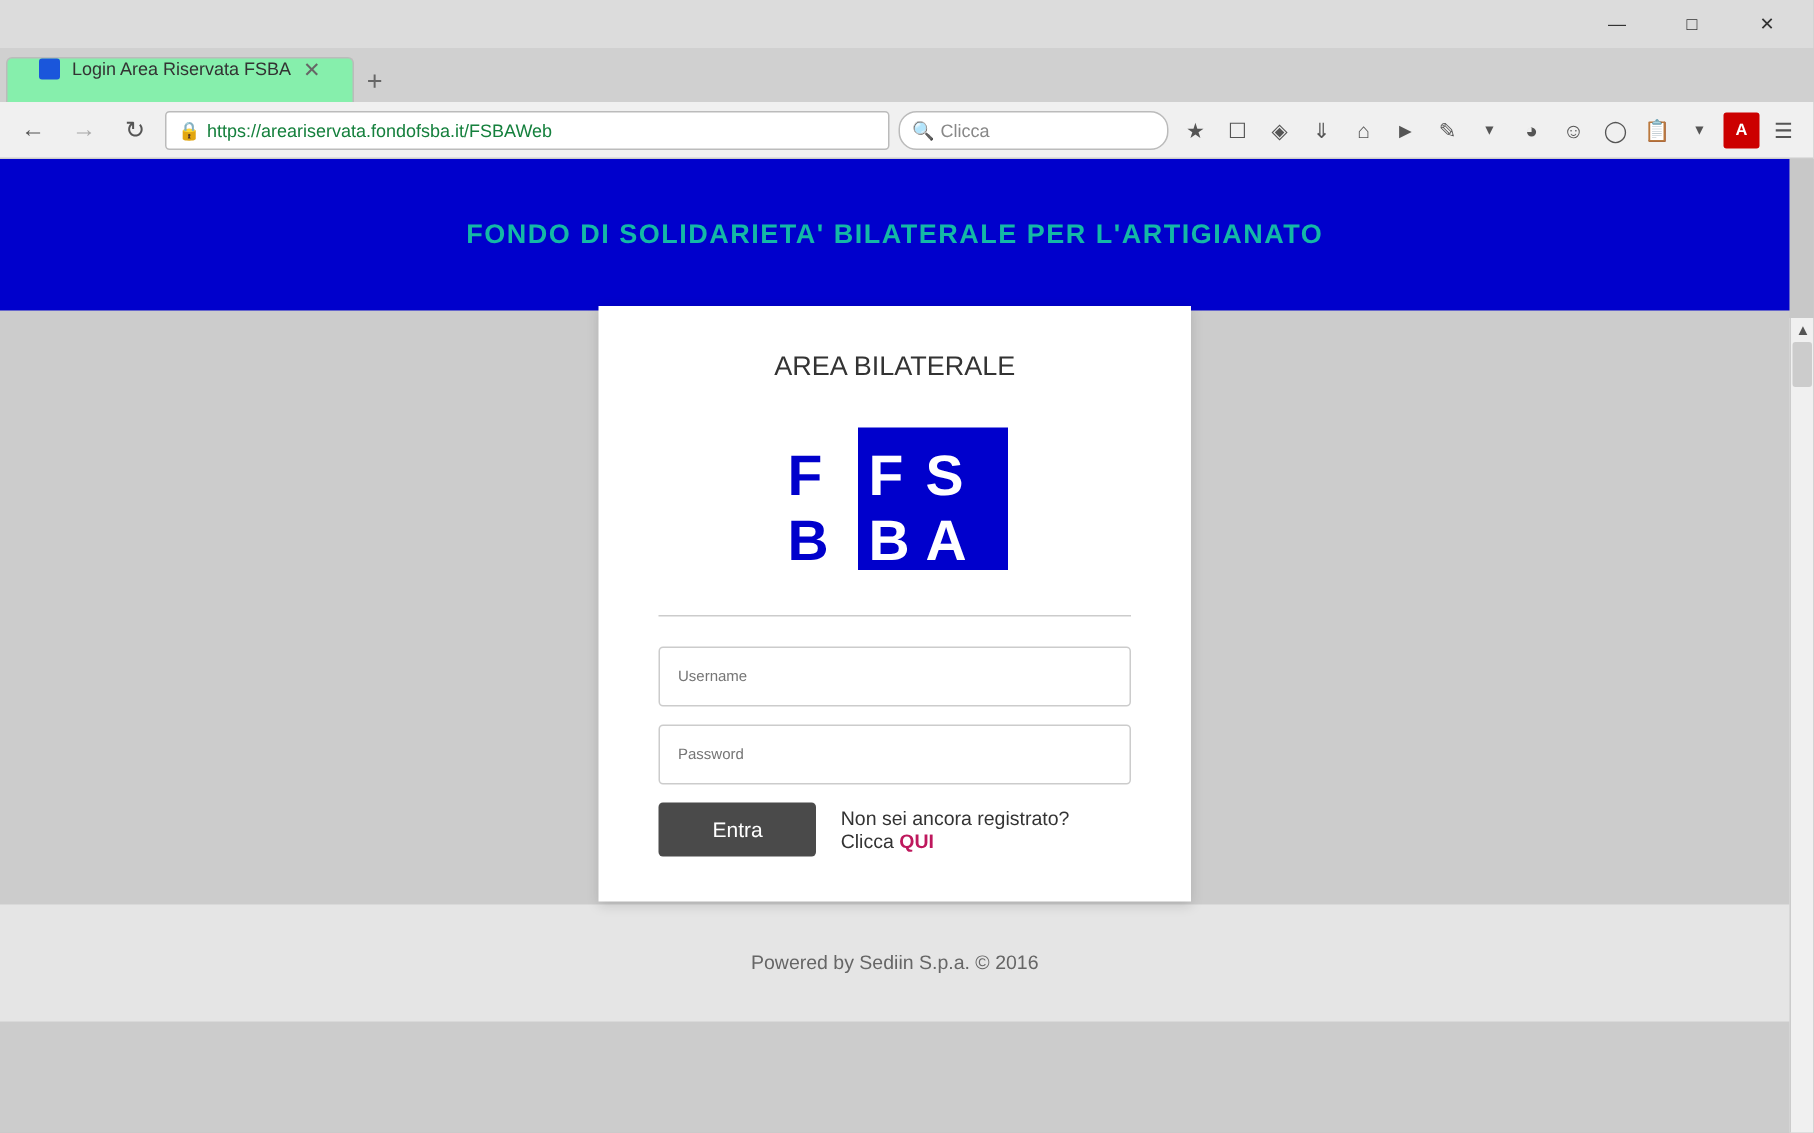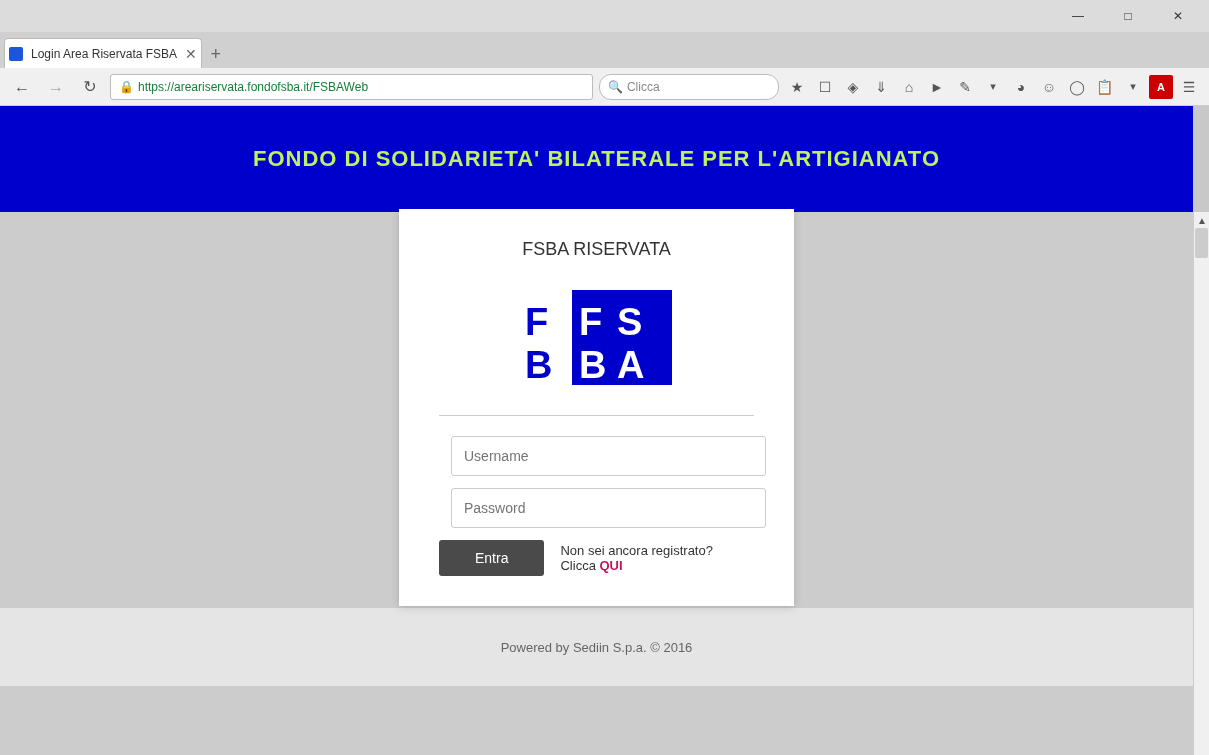--- a/index.html
+++ b/index.html
@@ -19,25 +19,25 @@
       padding: 0 8px;
     }
     .tab-bar {
       display: flex;
       align-items: flex-end;
       height: 36px;
       background: #d0d0d0;
       padding: 0 4px;
     }
     .tab-active {
-      background: #ffffff;
+      background: #86efac;
       height: 30px;
       display: flex;
-      align-items: center;
-      padding: 0 4px;
+      align-items: flex-start;
+      padding: 0 21px;
       border-radius: 4px 4px 0 0;
       border: 1px solid #bbb;
       border-bottom: none;
       gap: 8px;
       min-width: 180px;
     }
     .tab-favicon {
       width: 14px;
       height: 14px;
       background: #1a56db;
@@ -207,22 +207,22 @@
       min-height: 649px;
       background: #cccccc;
     }
     .header-banner {
       width: 100%;
       background: #0000cc;
       padding: 40px 20px;
       text-align: center;
     }
     .header-title {
-      color: #bef264;
-      font-size: 22px;
+      color: #14b8a6;
+      font-size: 18px;
       font-weight: bold;
       letter-spacing: 1px;
     }
 
     
     .login-area {
       display: flex;
       justify-content: center;
       margin-top: -1px;
     }
@@ -259,24 +259,23 @@
     }
     .form-group {
       margin-bottom: 12px;
     }
     .form-input {
       width: 100%;
       height: 40px;
       border: 1px solid #ccc;
       border-radius: 3px;
       padding: 0 12px;
-      font-size: 14px;
+      font-size: 10px;
       color: #999;
       outline: none;
-      margin-left: 12px;
     }
     .form-actions {
       display: flex;
       align-items: center;
       gap: 16px;
       margin-top: 12px;
     }
     .btn-entra {
       background: #4a4a4a;
       color: white;
@@ -365,21 +364,21 @@
 <div style="position:relative; display:flex; width:1209px;">
 
   <div class="page-content">
 
     <div class="header-banner">
       <h1 class="header-title">FONDO DI SOLIDARIETA' BILATERALE PER L'ARTIGIANATO</h1>
     </div>
 
     <div class="login-area">
       <div class="login-card">
-        <div class="card-title">FSBA RISERVATA</div>
+        <div class="card-title">AREA BILATERALE</div>
 
         <div class="logo-container">
           <svg class="fsba-logo" viewBox="0 0 160 115" xmlns="http://www.w3.org/2000/svg">
 
             <rect x="0" y="0" width="100" height="115" fill="white"></rect>
 
             <rect x="55" y="10" width="100" height="95" fill="#0000cc"></rect>
 
             <text x="62" y="55" font-family="Arial" font-size="38" font-weight="bold" fill="white">F</text>
 

